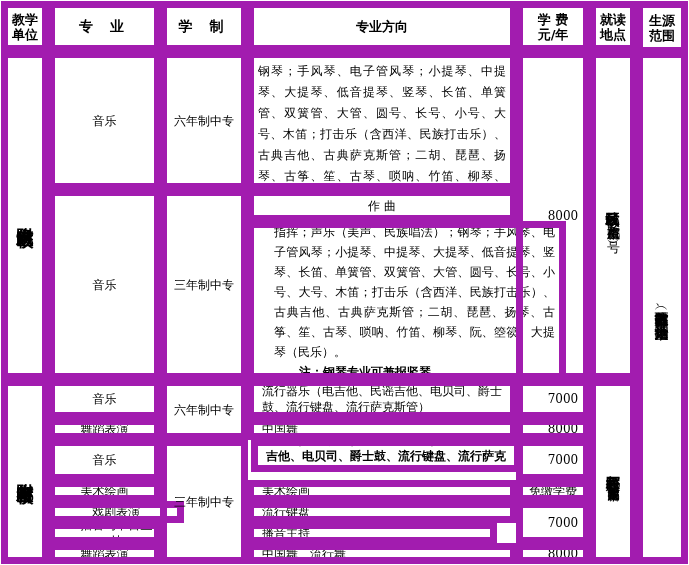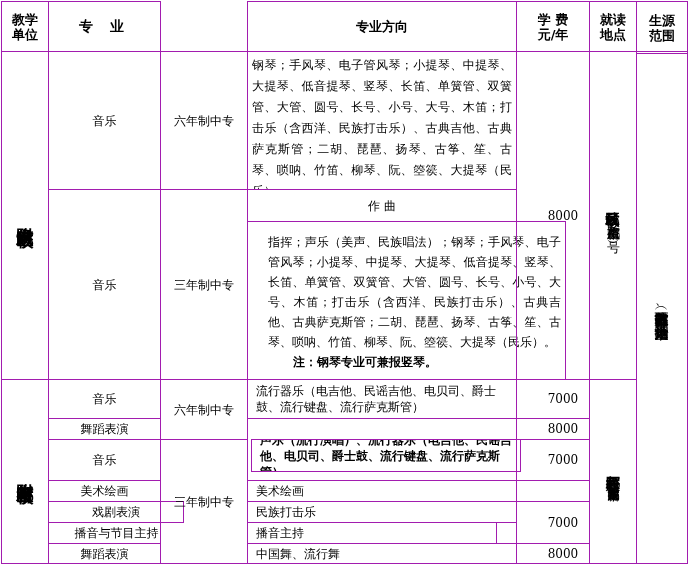--- a/index.html
+++ b/index.html
@@ -1,39 +1,40 @@
 <!DOCTYPE html>
 <html><head>
 <meta charset="utf-8">
 <style>
   html, body { margin: 0; padding: 0; background: #ffffff; }
   body { width: 689px; height: 565px; overflow: hidden; position: relative;
          font-family: "DejaVu Sans", "Liberation Sans", sans-serif; color: #000; }
   .wrap { position: absolute; left: 1px; top: 1px; width: 687px; height: 563px; }
-  .cell { position: absolute; box-sizing: border-box; border: 1px solid #a21caf;
+  .cell { position: absolute; box-sizing: border-box; border: 7px solid #a21caf;
           display: flex; align-items: center; justify-content: center;
           text-align: center; font-size: 12px; line-height: 16px; overflow: hidden; }
   .hdr { font-size: 13px; font-weight: bold; line-height: 15px; }
   .hdr.big { font-size: 14px; letter-spacing: 6px; }
   .left { justify-content: flex-start; text-align: left; padding: 0 8px; }
   .para { display: block; padding: 3px 4px 0 4px; text-align: justify; line-height: 21px; font-size: 12px; }
   .para .note { display: block; padding-left: 25px; font-weight: bold; }
   .unit { font-size: 17px; font-weight: bold; line-height: 19px; writing-mode: vertical-rl; text-orientation: upright; letter-spacing: 1px; }
   .vert { writing-mode: vertical-rl; text-orientation: upright; font-size: 13px; line-height: 16px; }
   .vert .bold { font-weight: bold; font-size: 14px; }
   .fee { font-family: "DejaVu Serif", "Liberation Serif", serif; font-size: 12px; padding-left: 20px; }
 </style>
 </head>
 <body>
 
 <div class="wrap">
 
   <div class="cell hdr" style="left:0;top:0;width:48px;height:51px;white-space:pre-line;">教学
 单位</div>
   <div class="cell hdr big" style="left:47px;top:0;width:113px;height:51px;">专 业</div>
+  <div class="cell hdr big" style="left:159px;top:0;width:88px;height:51px;">学 制</div>
   <div class="cell hdr" style="left:246px;top:0;width:270px;height:51px;">专业方向</div>
   <div class="cell hdr" style="left:588px;top:0;width:48px;height:51px;white-space:pre-line;">就读
 地点</div>
   <div class="cell hdr" style="left:515px;top:0;width:74px;height:51px;white-space:pre-line;">学 费
 元/年</div>
   <div class="cell hdr" style="left:635px;top:0;width:52px;height:53px;white-space:pre-line;">生源
 范围</div>
 
   <div class="cell" style="left:0;top:50px;width:48px;height:329px;">
     <span class="unit">附中武侯校区</span>
@@ -71,37 +72,39 @@
   </div>
 
   <div class="cell" style="left:0;top:378px;width:48px;height:185px;">
     <span class="unit">附中新都校区</span>
   </div>
 
   <div class="cell" style="left:47px;top:378px;width:113px;height:40px;">音乐</div>
   <div class="cell" style="left:47px;top:417px;width:113px;height:22px;">舞蹈表演</div>
   <div class="cell" style="left:159px;top:378px;width:88px;height:61px;">六年制中专</div>
   <div class="cell left" style="left:246px;top:378px;width:270px;height:40px;">流行器乐（电吉他、民谣吉他、电贝司、爵士鼓、流行键盘、流行萨克斯管）</div>
+  <div class="cell left" style="left:246px;top:417px;width:270px;height:22px;">中国舞</div>
   <div class="cell fee" style="left:515px;top:378px;width:74px;height:40px;">7000</div>
   <div class="cell fee" style="left:515px;top:417px;width:74px;height:22px;">8000</div>
 
   <div class="cell" style="left:47px;top:438px;width:113px;height:42px;">音乐</div>
   <div class="cell" style="left:47px;top:479px;width:113px;height:22px;">美术绘画</div>
   <div class="cell" style="left:47px;top:500px;width:136px;height:22px;">戏剧表演</div>
   <div class="cell" style="left:47px;top:521px;width:113px;height:22px;padding-left:24px;">播音与节目主持</div>
   <div class="cell" style="left:47px;top:542px;width:113px;height:21px;">舞蹈表演</div>
   <div class="cell" style="left:159px;top:438px;width:88px;height:125px;">三年制中专</div>
 
   <div class="cell left" style="left:250px;top:438px;width:270px;height:33px;font-weight:bold;">声乐（流行演唱）、流行器乐（电吉他、民谣吉他、电贝司、爵士鼓、流行键盘、流行萨克斯管）</div>
   <div class="cell left" style="left:246px;top:479px;width:270px;height:22px;">美术绘画</div>
-  <div class="cell left" style="left:246px;top:500px;width:270px;height:22px;">民族打击乐</div>
+  <div class="cell left" style="left:246px;top:500px;width:270px;height:22px;">流行键盘</div>
   <div class="cell left" style="left:246px;top:521px;width:250px;height:22px;">播音主持</div>
   <div class="cell left" style="left:246px;top:542px;width:270px;height:21px;">中国舞、流行舞</div>
 
   <div class="cell fee" style="left:515px;top:438px;width:74px;height:42px;">7000</div>
+  <div class="cell" style="left:515px;top:479px;width:74px;height:22px;">免缴学费</div>
   <div class="cell fee" style="left:515px;top:500px;width:74px;height:43px;">7000</div>
   <div class="cell fee" style="left:515px;top:542px;width:74px;height:21px;">8000</div>
 
   <div class="cell" style="left:588px;top:378px;width:48px;height:185px;">
     <div class="vert" style="font-size:12px;line-height:15px;">
       <span class="bold">新都校区</span>
       <span>（成都市新都区蜀龙路）</span>
     </div>
   </div>
 </div>

